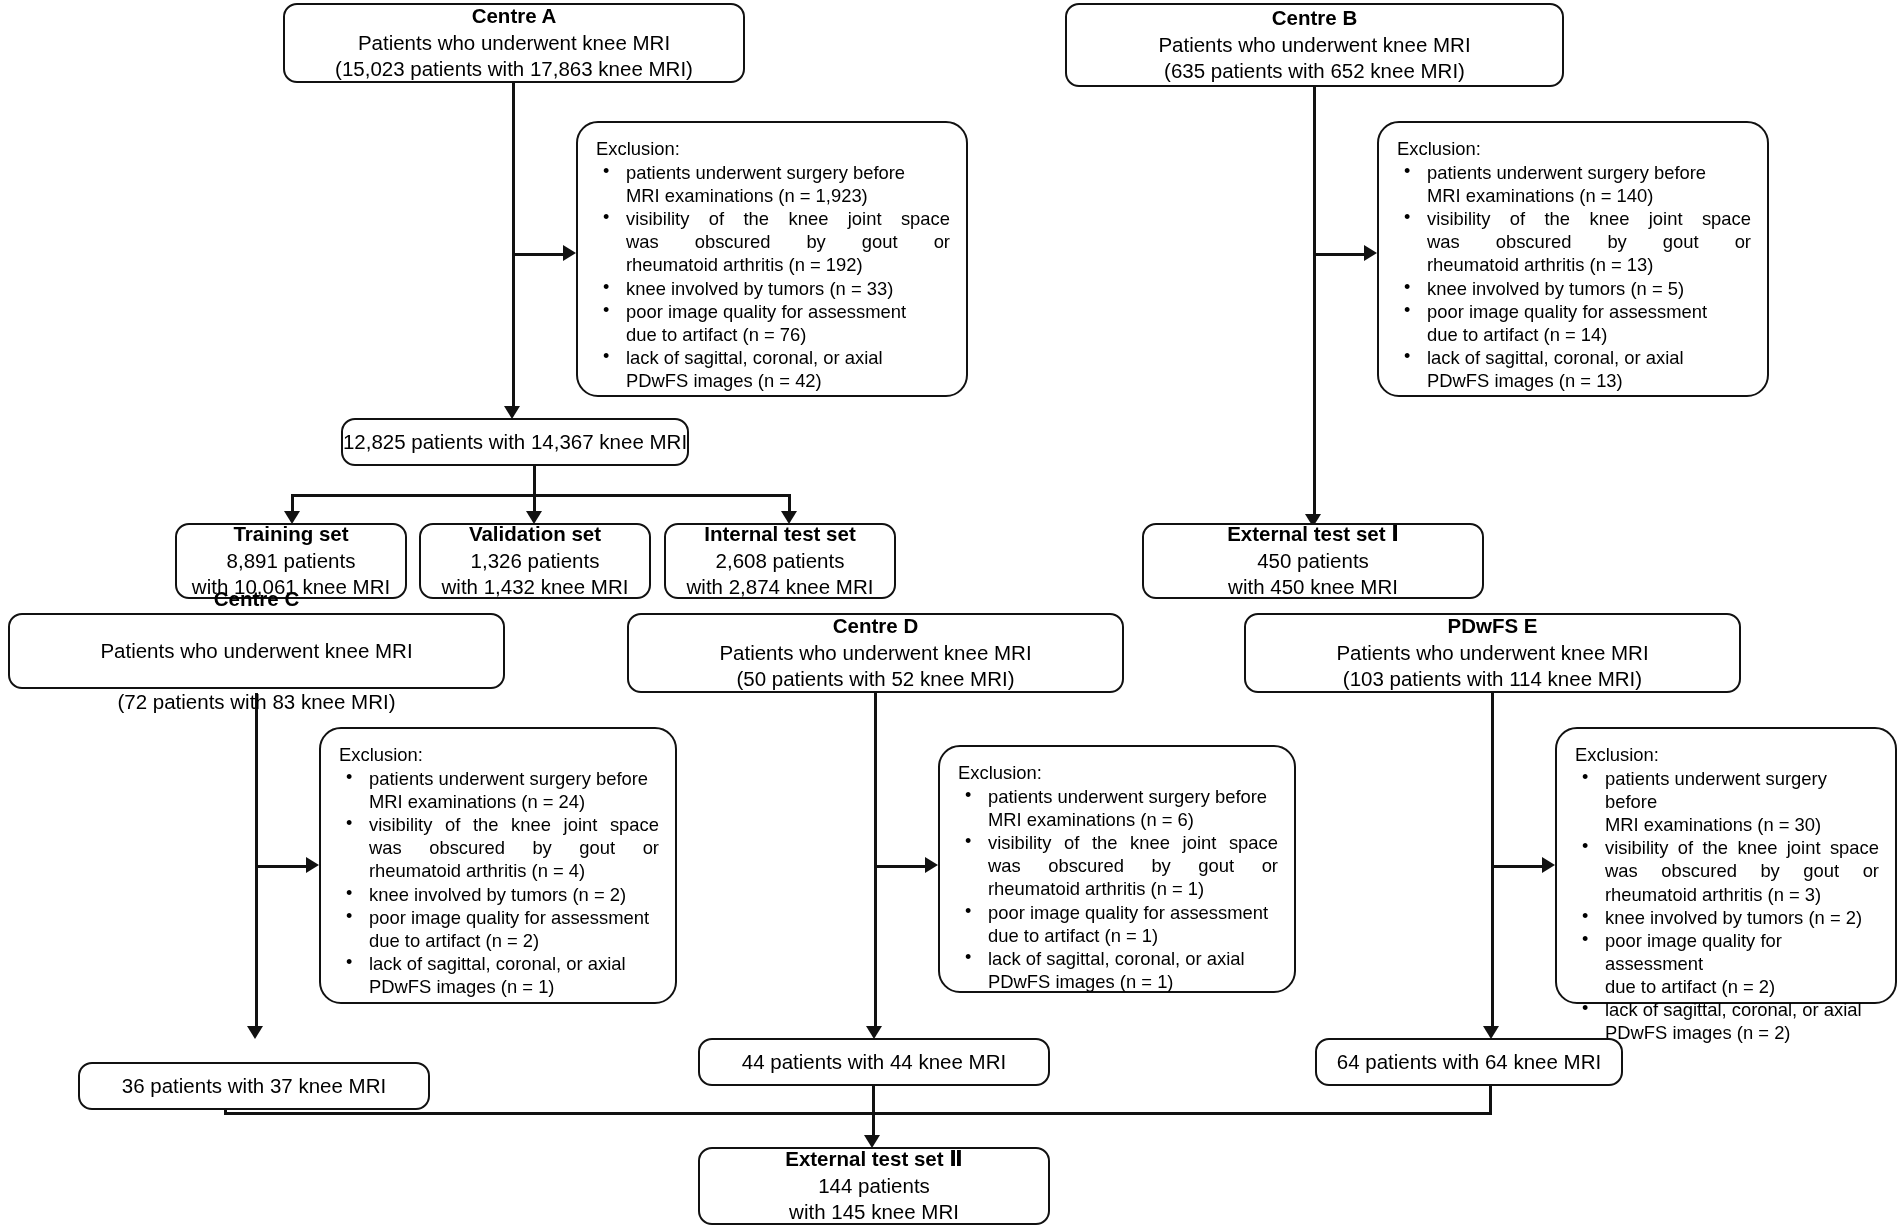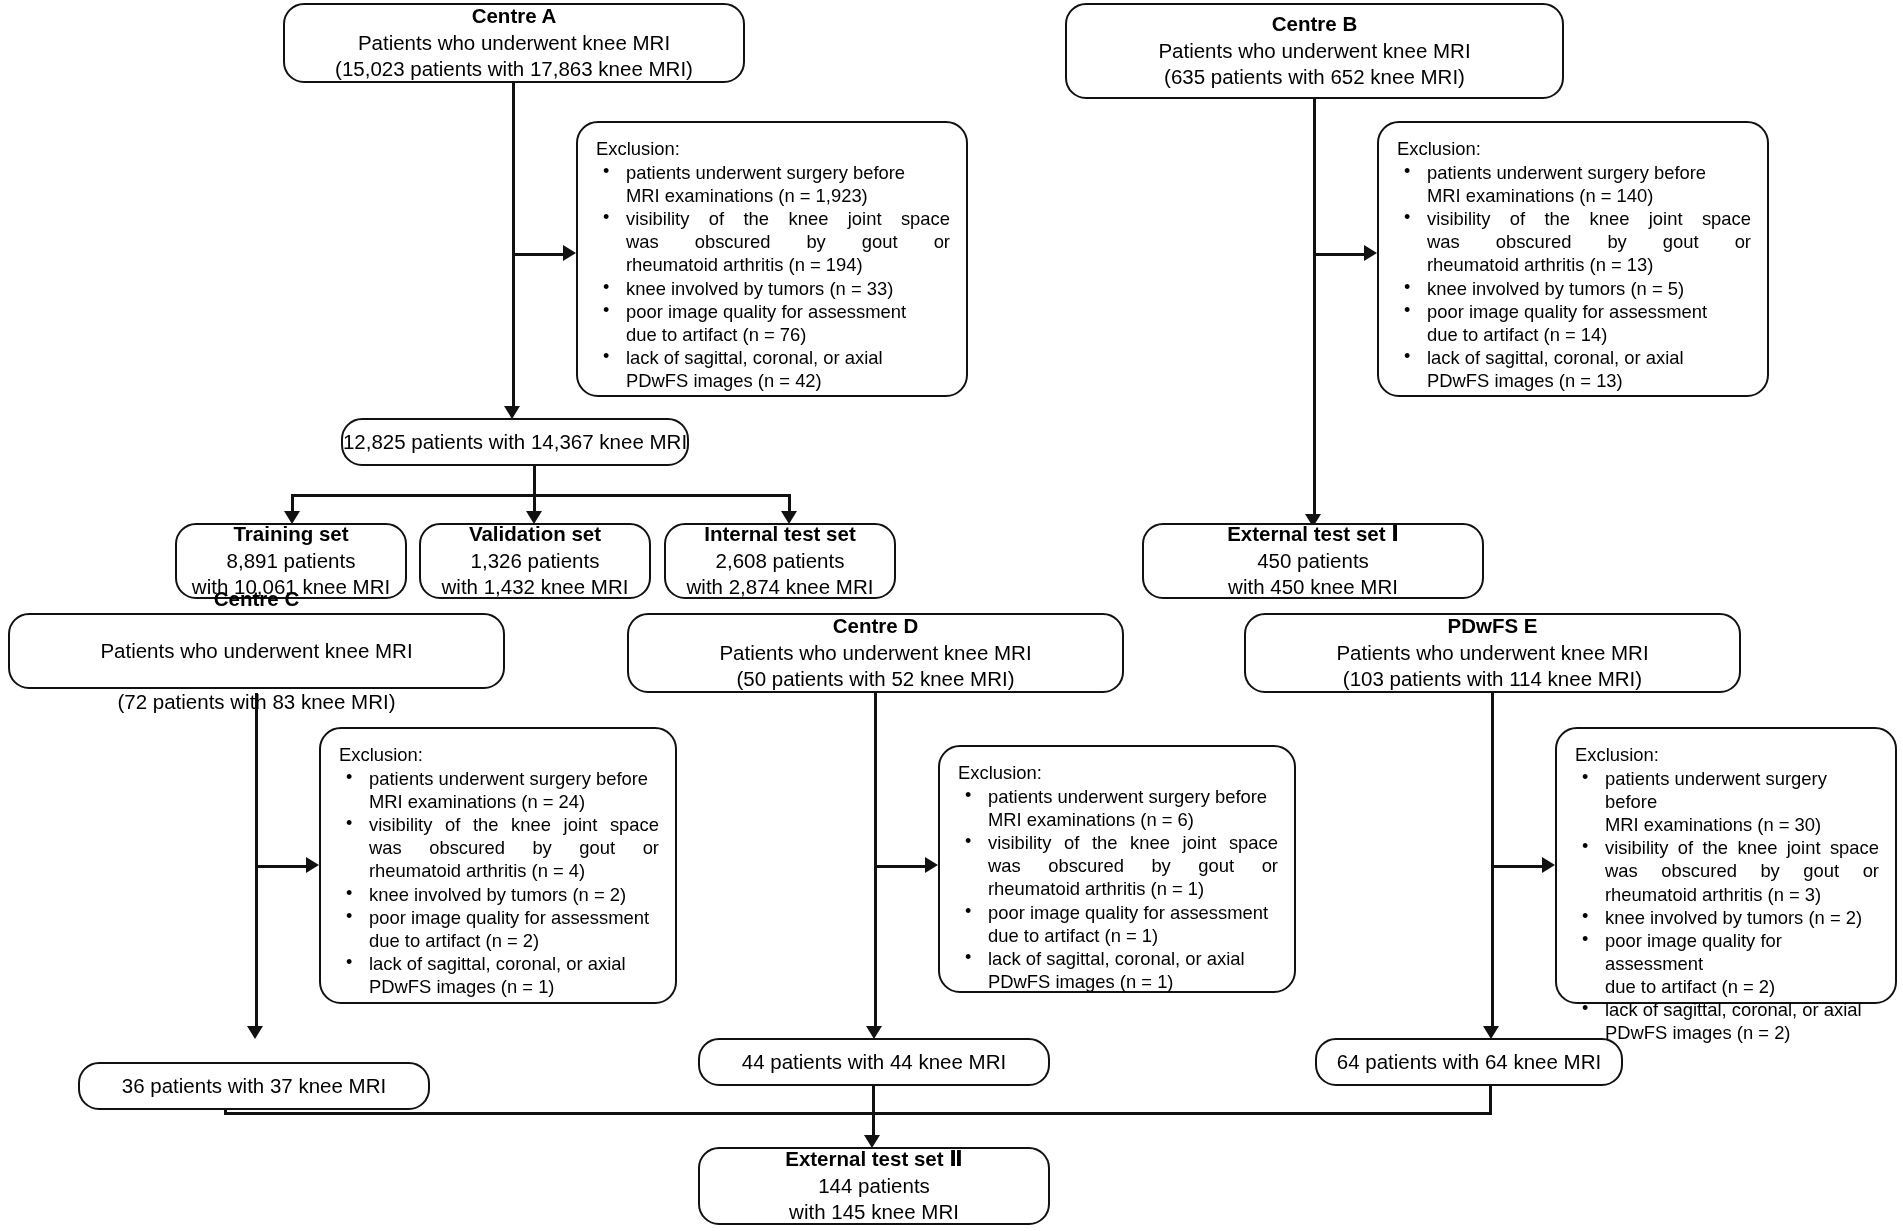--- a/index.html
+++ b/index.html
@@ -7,21 +7,21 @@
     width:1903px;height:1231px;position:relative;
     font-family:"Liberation Sans","DejaVu Sans",sans-serif;
     color:#000;overflow:hidden;
   }
   #canvas{position:absolute;left:0;top:0;width:1903px;height:1231px;}
   
   .node{
     position:absolute;
     box-sizing:border-box;
     border:2.6px solid #111;
-    border-radius:21px;
+    border-radius:14px;
     background:#fff;
     display:flex;flex-direction:column;
     align-items:center;justify-content:center;
     text-align:center;
     line-height:1.30;
     z-index:3;
   }
   .node .ttl{font-weight:bold;}
   .node .ln{white-space:nowrap;}
   .f20{font-size:20.5px;}
@@ -88,21 +88,21 @@
     <ul>
       <li>
           <span class="bullet">•</span>
         <div class="last">patients underwent surgery before</div>
         <div class="last">MRI examinations (n = 1,923)</div>
         </li>
       <li>
           <span class="bullet">•</span>
         <div style="text-align:justify;text-align-last:justify;">visibility of the knee joint space</div>
         <div style="text-align:justify;text-align-last:justify;">was obscured by gout or</div>
-        <div class="last">rheumatoid arthritis (n = 194)</div>
+        <div class="last">rheumatoid arthritis (n = 192)</div>
         </li>
       <li>
           <span class="bullet">•</span>
         <div class="last">knee involved by tumors (n = 33)</div>
         </li>
       <li>
           <span class="bullet">•</span>
         <div class="last">poor image quality for assessment</div>
         <div class="last">due to artifact (n = 76)</div>
         </li>
@@ -136,21 +136,21 @@
     <div class="ttl ln">Validation set</div>
     <div class="ln">1,326 patients</div>
     <div class="ln">with 1,432 knee MRI</div>
   </div>
   <div class="node f20" style="left:664px;top:523px;width:232px;height:76px;">
     <div class="ttl ln">Internal test set</div>
     <div class="ln">2,608 patients</div>
     <div class="ln">with 2,874 knee MRI</div>
   </div>
 
-  <div class="node f20" style="left:1065px;top:3px;width:499px;height:96px;">
+  <div class="node f20" style="left:1065px;top:3px;width:499px;height:84px;">
     <div class="ttl ln">Centre B</div>
     <div class="ln">Patients who underwent knee MRI</div>
     <div class="ln">(635 patients with 652 knee MRI)</div>
   </div>
   <div class="ln-v" style="left:1313px;top:83px;height:438px;"></div>
   <div class="arw-d" style="left:1305px;top:514px;"></div>
   <div class="ln-h" style="left:1313px;top:253px;width:56px;"></div>
   <div class="arw-r" style="left:1364px;top:245px;"></div>
 
   <div class="excl" style="left:1377px;top:121px;width:392px;height:276px;">

